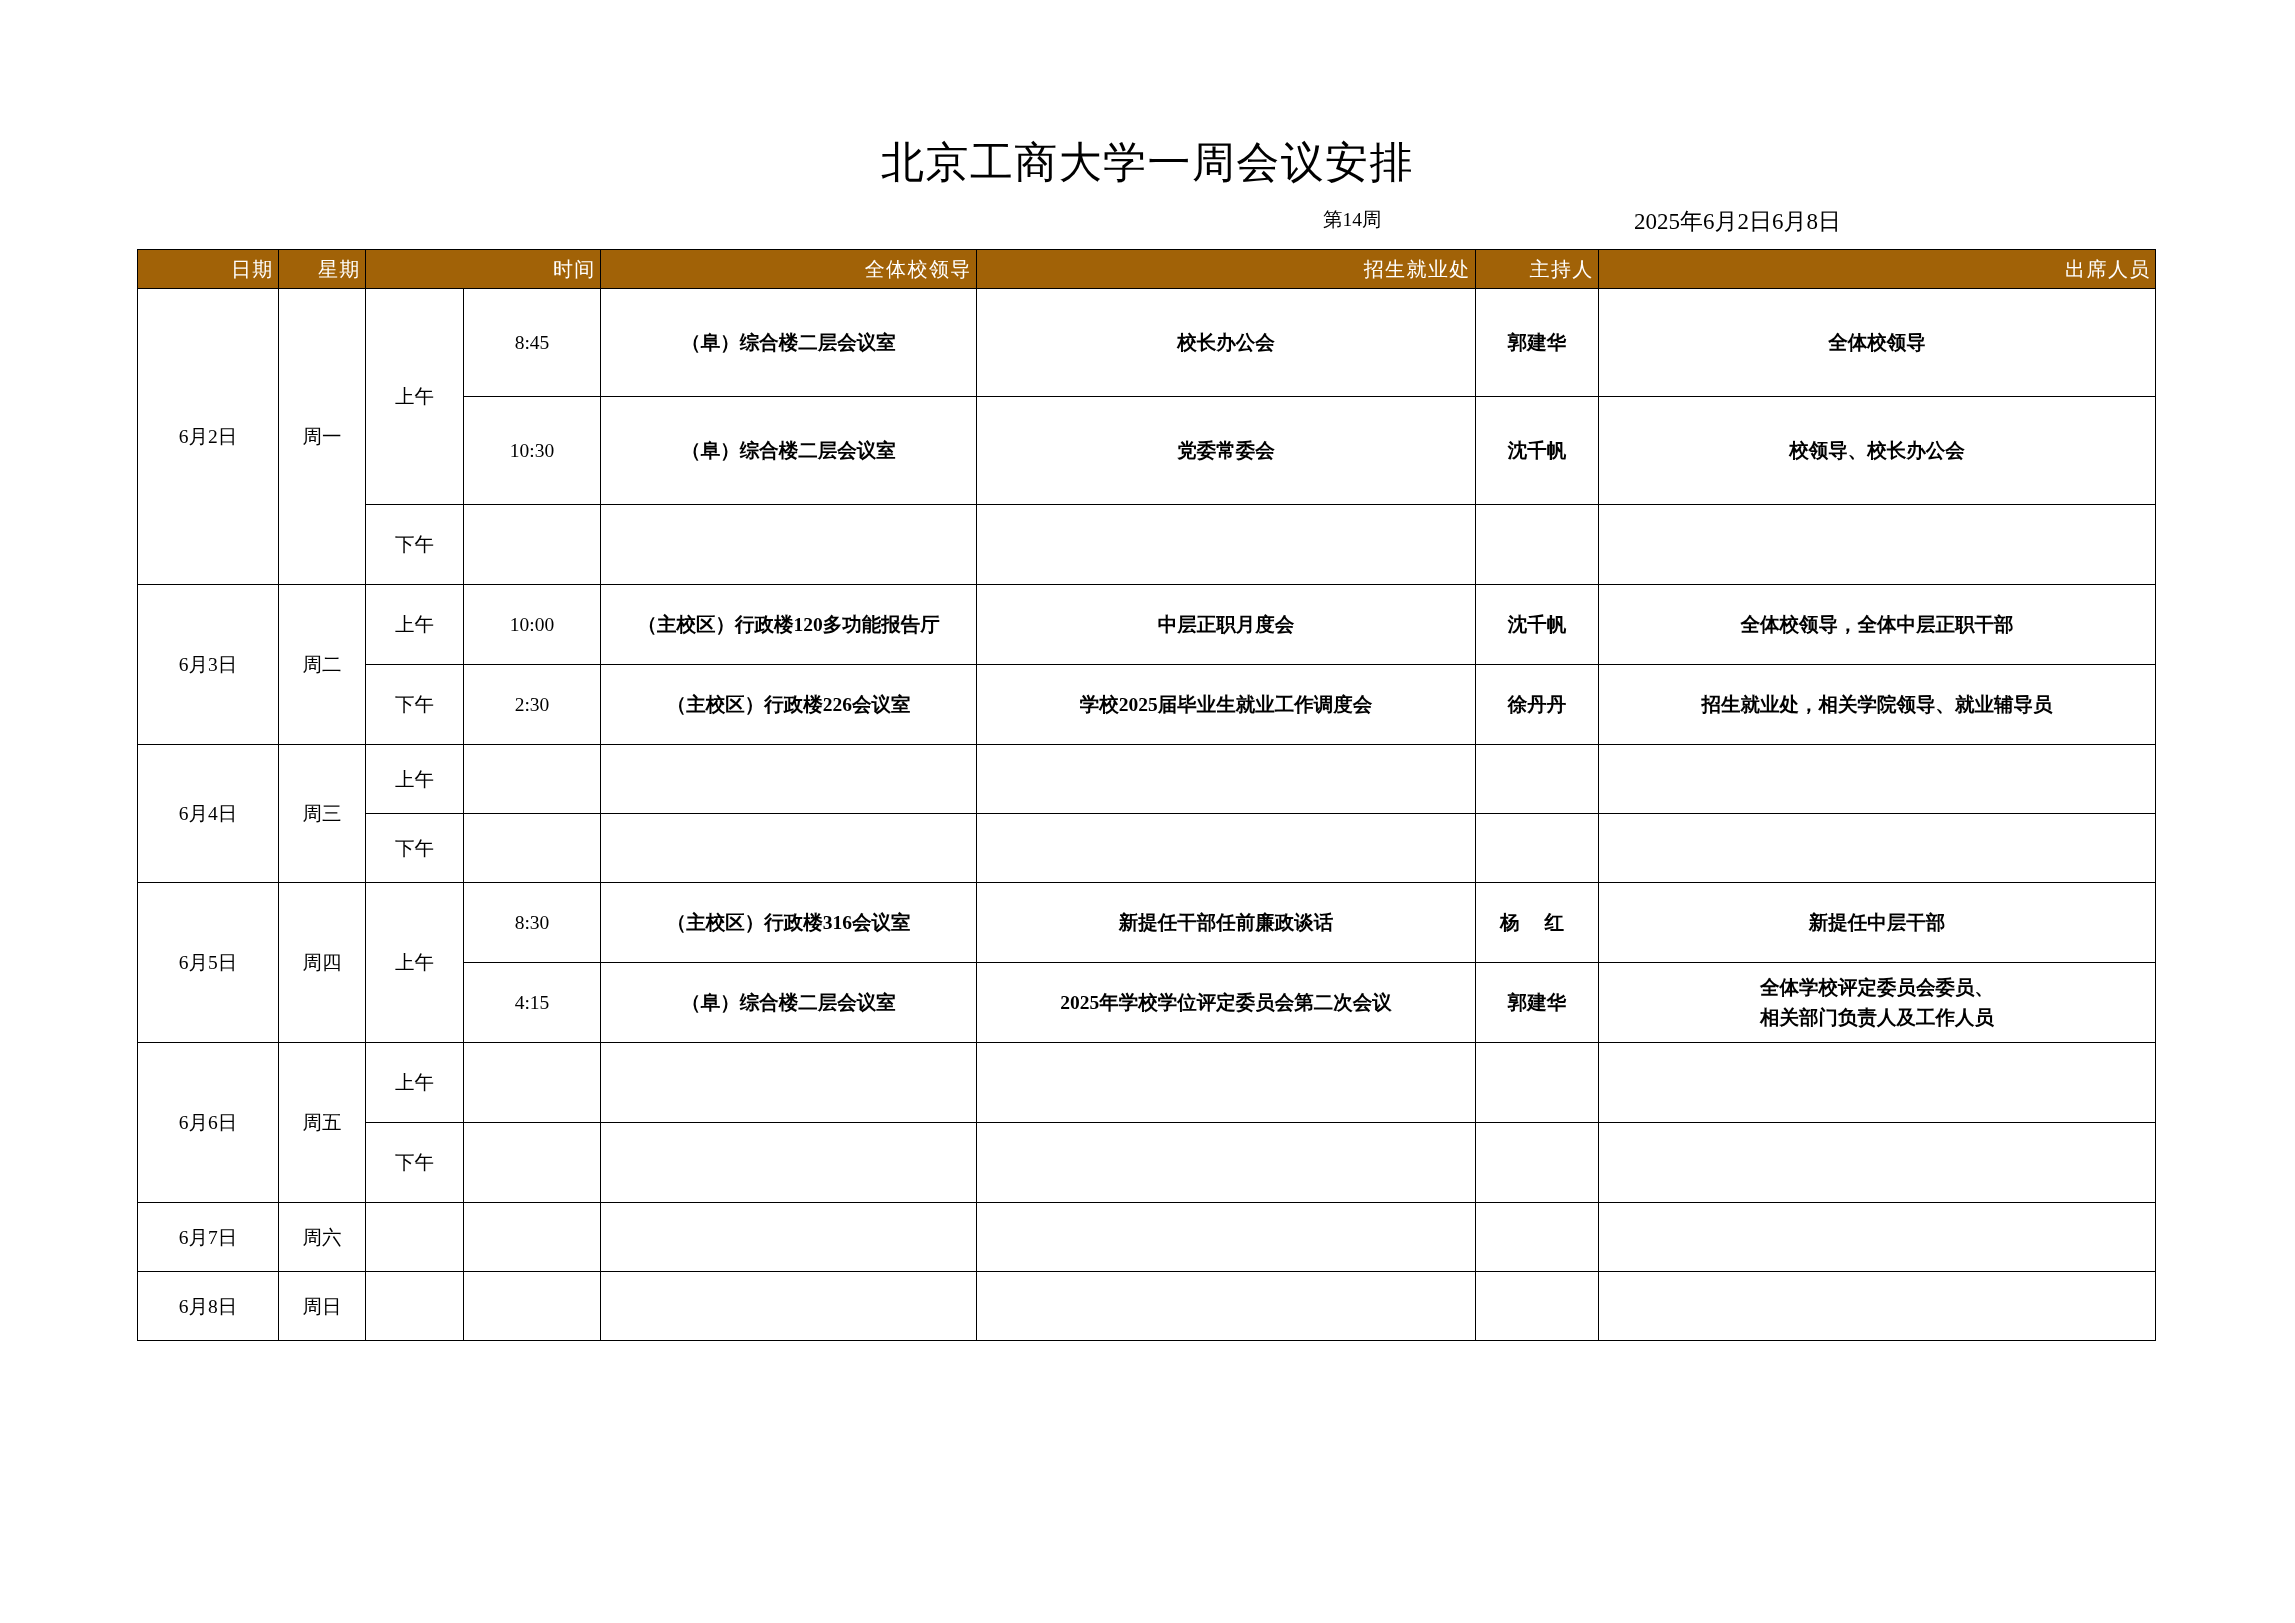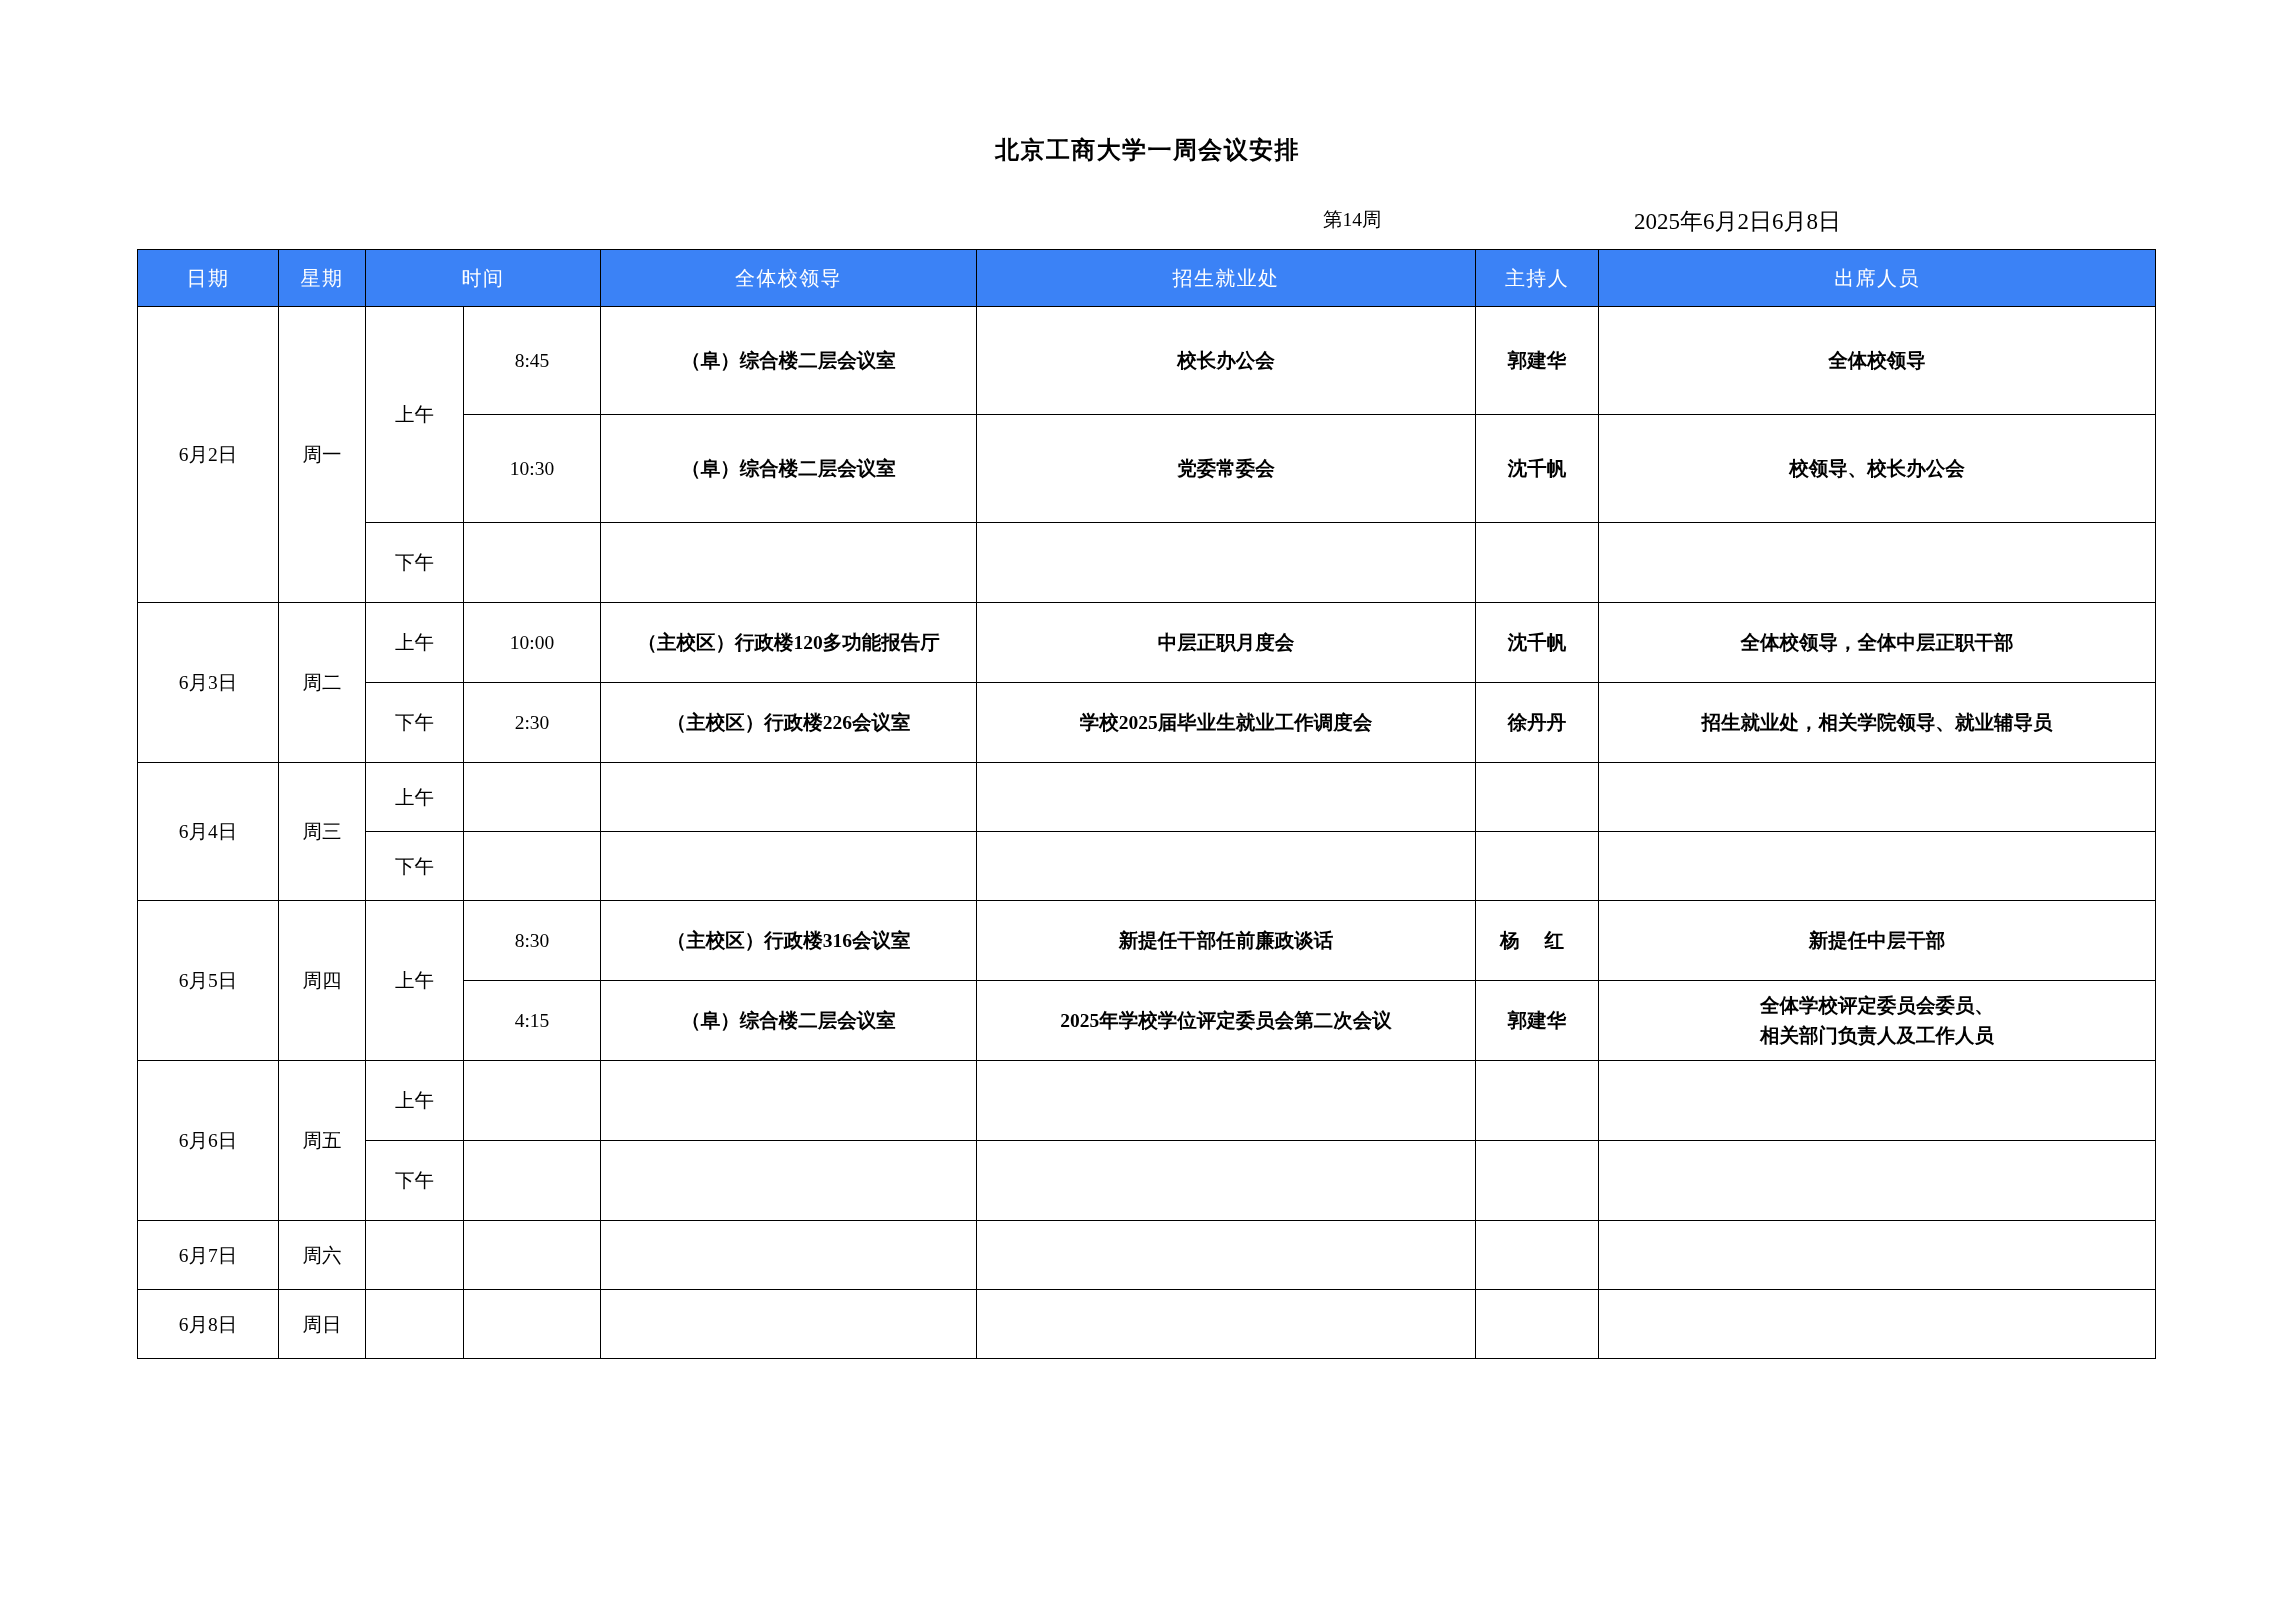--- a/index.html
+++ b/index.html
@@ -19,22 +19,22 @@
     height: 1623px;
     position: relative;
     box-sizing: border-box;
   }
   .doc-title {
     position: absolute;
     top: 134px;
     left: 0;
     width: 2295px;
     text-align: center;
-    font-size: 24px;
-    font-weight: bold;
+    font-size: 43px;
+    font-weight: normal;
     letter-spacing: 1.4px;
   }
   .meta-row {
     position: absolute;
     top: 206px;
     left: 137px;
     width: 2017px;
     height: 29px;
   }
   .meta-week {
@@ -59,26 +59,27 @@
   }
   table.sched th, table.sched td {
     border: 1.1px solid #000000;
     text-align: center;
     vertical-align: middle;
     font-size: 19.5px;
     padding: 2.9px 4.3px;
     box-sizing: border-box;
   }
   table.sched thead th {
-    background: #3b82f6;
+    background: #a16207;
     color: #ffffff;
     font-weight: normal;
-    height: 57px;
+    height: 39px;
     font-size: 20px;
     letter-spacing: 1.4px;
+    text-align: right;
   }
   td.date-cell, td.day-cell {
     font-size: 19.5px;
   }
   td.ampm-cell {
     font-size: 19.5px;
   }
   td.time-cell {
     font-size: 19.5px;
   }

